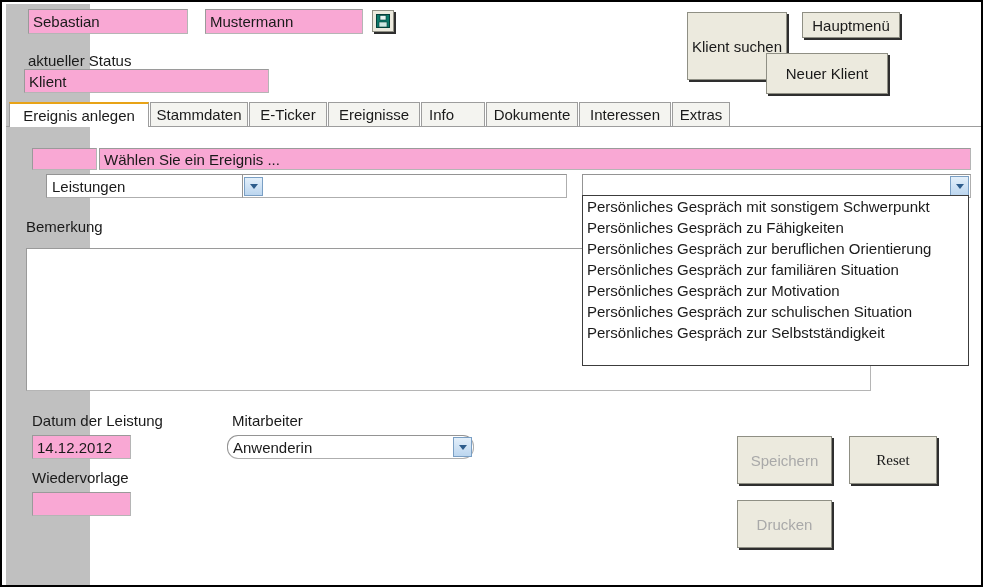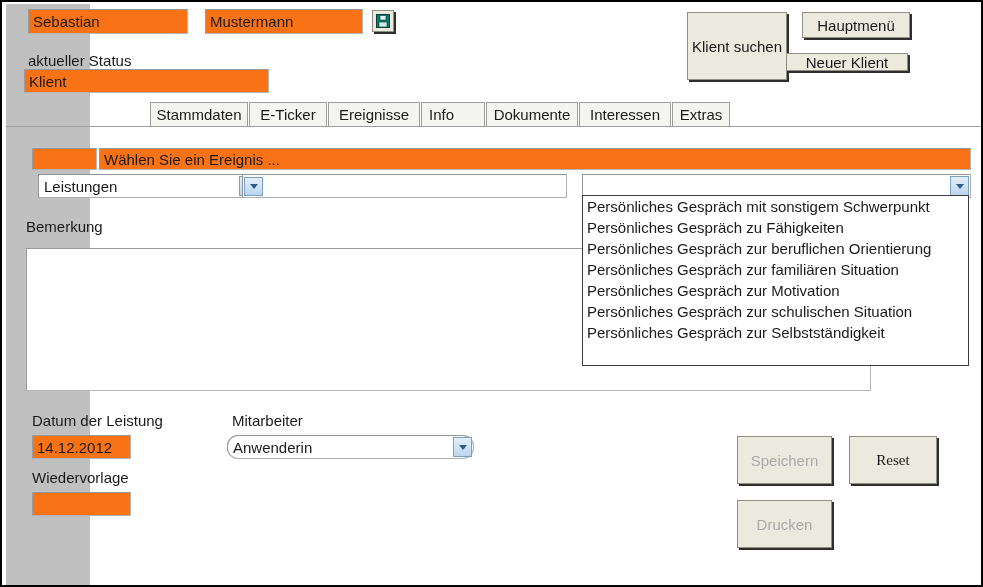--- a/index.html
+++ b/index.html
@@ -19,21 +19,21 @@
   
   .rail {
     position: absolute;
     left: 4px; top: 2px;
     width: 84px; height: 581px;
     background: #c0c0c0;
   }
   
   .tf {
     position: absolute;
-    background: #f97316;
+    background: #f9a8d4;
     border: 1px solid #b5b5b5;
     border-top-color: #9a9a9a;
     border-left-color: #9a9a9a;
     font-family: "Liberation Sans", sans-serif;
     font-size: 15px;
     color: #1a1a1a;
     padding: 1px 4px;
     line-height: 20px;
     outline: none;
   }
@@ -193,37 +193,38 @@
       <rect x="0.5" y="0.5" width="13" height="13" fill="#0d7a6a" stroke="#05403a"></rect>
       <rect x="4" y="1.5" width="6" height="4.5" fill="#e8f4f1" stroke="#05403a" stroke-width="0.6"></rect>
       <rect x="3" y="8" width="8" height="5" fill="#cfe8e2" stroke="#05403a" stroke-width="0.6"></rect>
     </svg>
   </div>
 
   <div class="lbl" style="left:26px; top:50px;">aktueller Status</div>
   <input class="tf" style="left: 22px; top: 67px; width: 245px; height: 24px;" value="Klient">
 
   <div class="btn" style="left:685px; top:10px; width:100px; height:68px;">Klient suchen</div>
-  <div class="btn" style="left:800px; top:10px; width:108px; height:26px;">Hauptmenü</div>
-  <div class="btn" style="left:784px; top:51px; width:122px; height:18px;">Neuer Klient</div>
+  <div class="btn" style="left:800px; top:10px; width:98px; height:26px;">Hauptmenü</div>
+  <div class="btn" style="left:764px; top:51px; width:122px; height:41px;">Neuer Klient</div>
 
   <div class="tabstrip">
+    <div class="tab active" style="left:3px; width:140px;">Ereignis anlegen</div>
     <div class="tab" style="left:144px; width:98px;">Stammdaten</div>
     <div class="tab" style="left:243px; width:78px;">E-Ticker</div>
     <div class="tab" style="left:322px; width:92px;">Ereignisse</div>
     <div class="tab" style="left:415px; width:64px; justify-content:flex-start;">Info</div>
     <div class="tab" style="left:480px; width:92px;">Dokumente</div>
     <div class="tab" style="left:573px; width:92px;">Interessen</div>
     <div class="tab" style="left:666px; width:58px;">Extras</div>
   </div>
 
   <input class="tf" style="left: 30px; top: 146px; width: 65px; height: 22px;" value="">
   <input class="tf" style="left: 97px; top: 146px; width: 872px; height: 22px;" value="Wählen Sie ein Ereignis ...">
 
-  <div class="sel" style="left:36px; top:172px; width:222px; height:24px;">
+  <div class="sel" style="left:44px; top:172px; width:222px; height:24px;">
     <span class="val">Leistungen</span>
     <span class="arrowbox">
         <i class="chev"></i>
       </span>
   </div>
 
   <div class="sel" style="left:240px; top:172px; width:325px; height:24px;flex-direction:column;">
     <span class="val">Persönlich</span>
     <span class="arrowbox">
         <i class="chev"></i>

